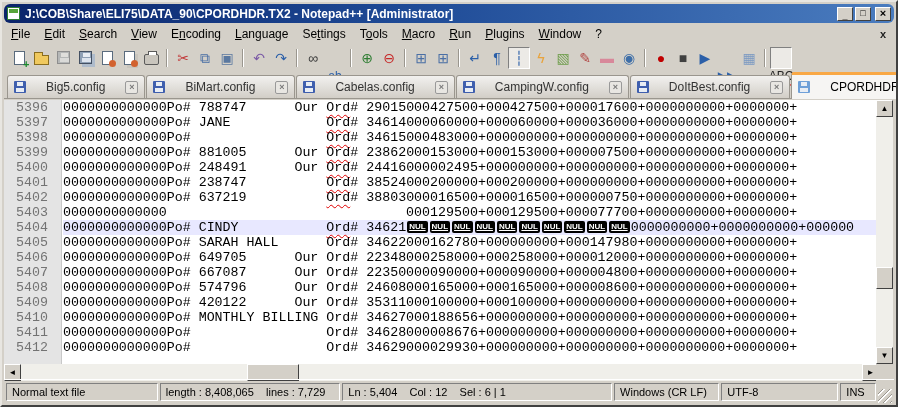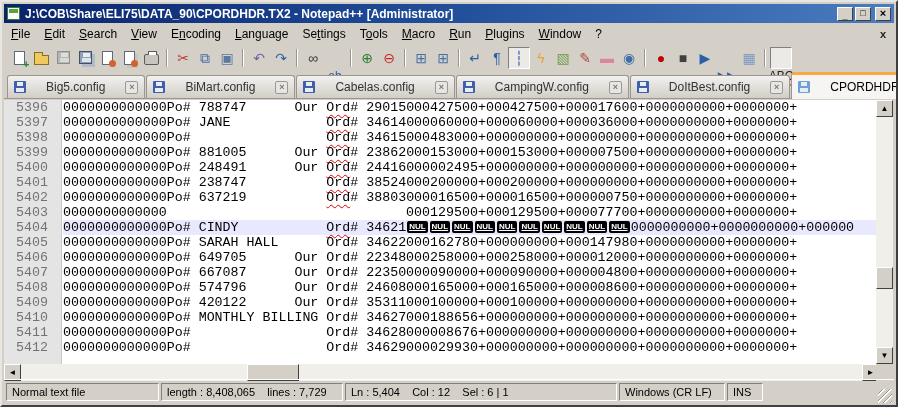--- a/index.html
+++ b/index.html
@@ -3,21 +3,21 @@
 <meta charset="utf-8">
 <style>
   html,body{margin:0;padding:0;background:#808080;}
   *{box-sizing:border-box;}
   #win{position:relative;width:898px;height:407px;background:#D4D0C8;
        border:2px solid;border-color:#E8E6E1 #404040 #404040 #E8E6E1;
        font-family:"Liberation Sans",sans-serif;overflow:hidden;}
   
   #titlebar{position:absolute;left:2px;top:2px;right:2px;height:19px;
     background:linear-gradient(90deg,#0A246A 0%,#1E4A96 45%,#4A7CBF 100%);
-    display:flex;align-items:center;padding:0 3px;color:#fff;}
+    display:flex;align-items:center;padding:0 3px;color:#fff;border-radius:6px;}
   .appicon{width:13px;height:13px;background:#fff;border:1px solid #2E7D32;position:relative;margin-right:5px;flex:none;}
   .appicon::after{content:"";position:absolute;left:1px;top:1px;width:9px;height:4px;background:#57A639;}
   #title-text{flex:1;font-size:12px;font-weight:bold;white-space:nowrap;overflow:hidden;}
   .wbtn{width:16px;height:14px;margin-left:2px;background:#D4D0C8;border:1px solid;
     border-color:#FFF #404040 #404040 #FFF;color:#000;font:bold 9px "Liberation Sans",sans-serif;
     display:flex;align-items:center;justify-content:center;line-height:1;}
   .wbtn.close{margin-left:4px;font-size:11px;}
   .wbtn.min span{transform:translateY(3px);}
   
   #menubar{position:absolute;left:2px;top:21px;right:2px;height:21px;display:flex;align-items:center;font-size:12px;color:#000;}
@@ -321,17 +321,18 @@
     <div id="hthumb"></div>
     <span class="sbtn right">►</span>
   </div>
   <div id="corner"></div>
 
   <div id="statusbar">
     <span class="spanel" style="width:153px;">Normal text file</span>
     <span class="spanel" style="width:182px;">length : 8,408,065    lines : 7,729</span>
     <span class="spanel" style="width:272px;">Ln : 5,404    Col : 12    Sel : 6 | 1</span>
     <span class="spanel" style="width:106px;">Windows (CR LF)</span>
+    <span class="spanel" style="width:118px;">UTF-8</span>
     <span class="spanel" style="width:36px;">INS</span>
     <span id="grip"></span>
   </div>
 
 </div>
 
 </body></html>

